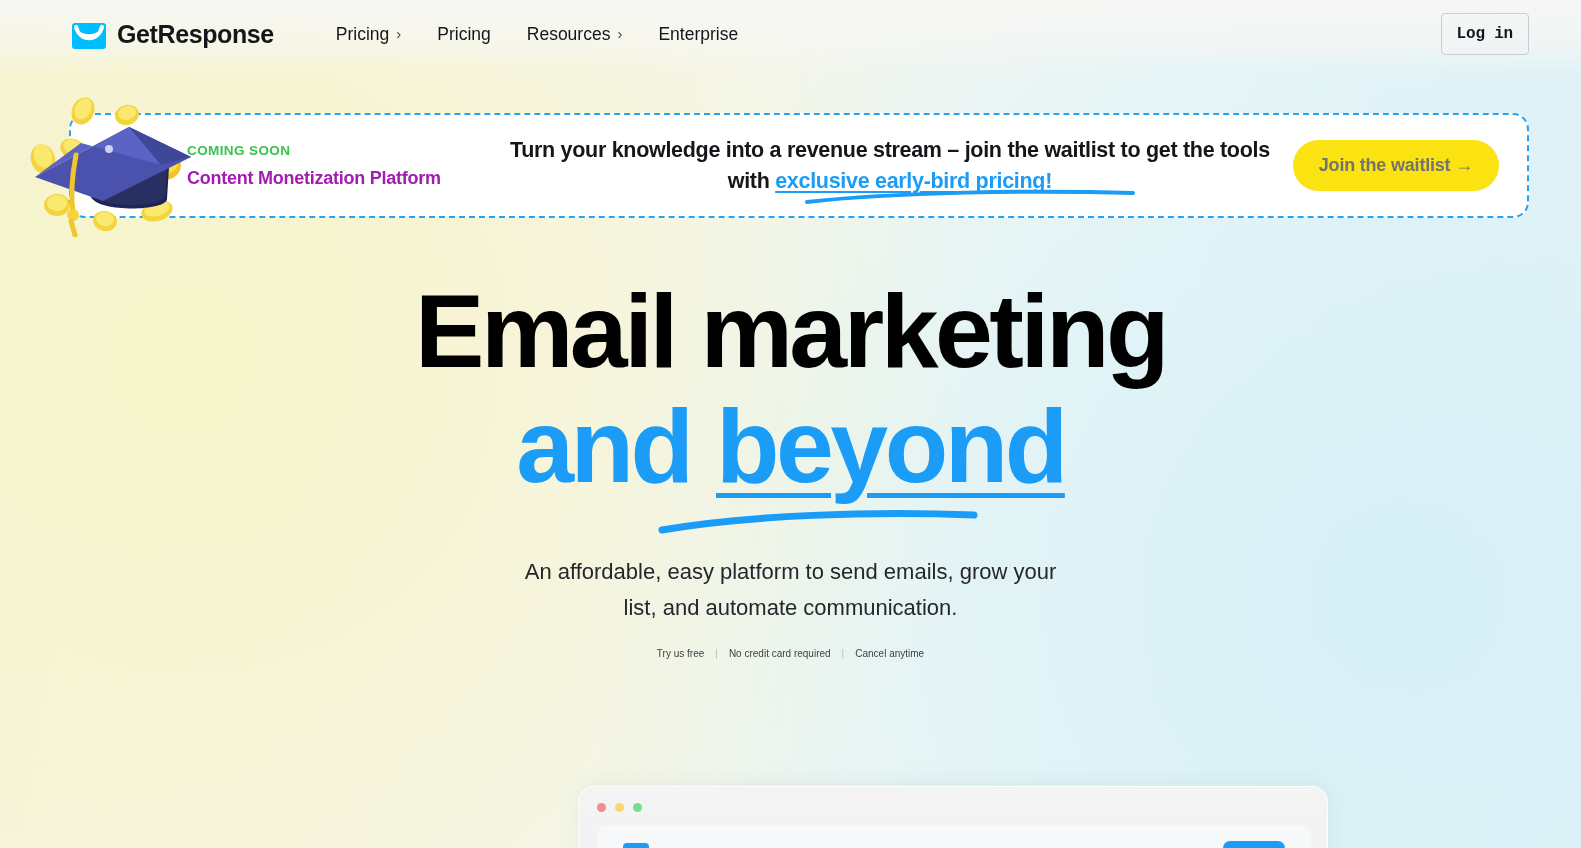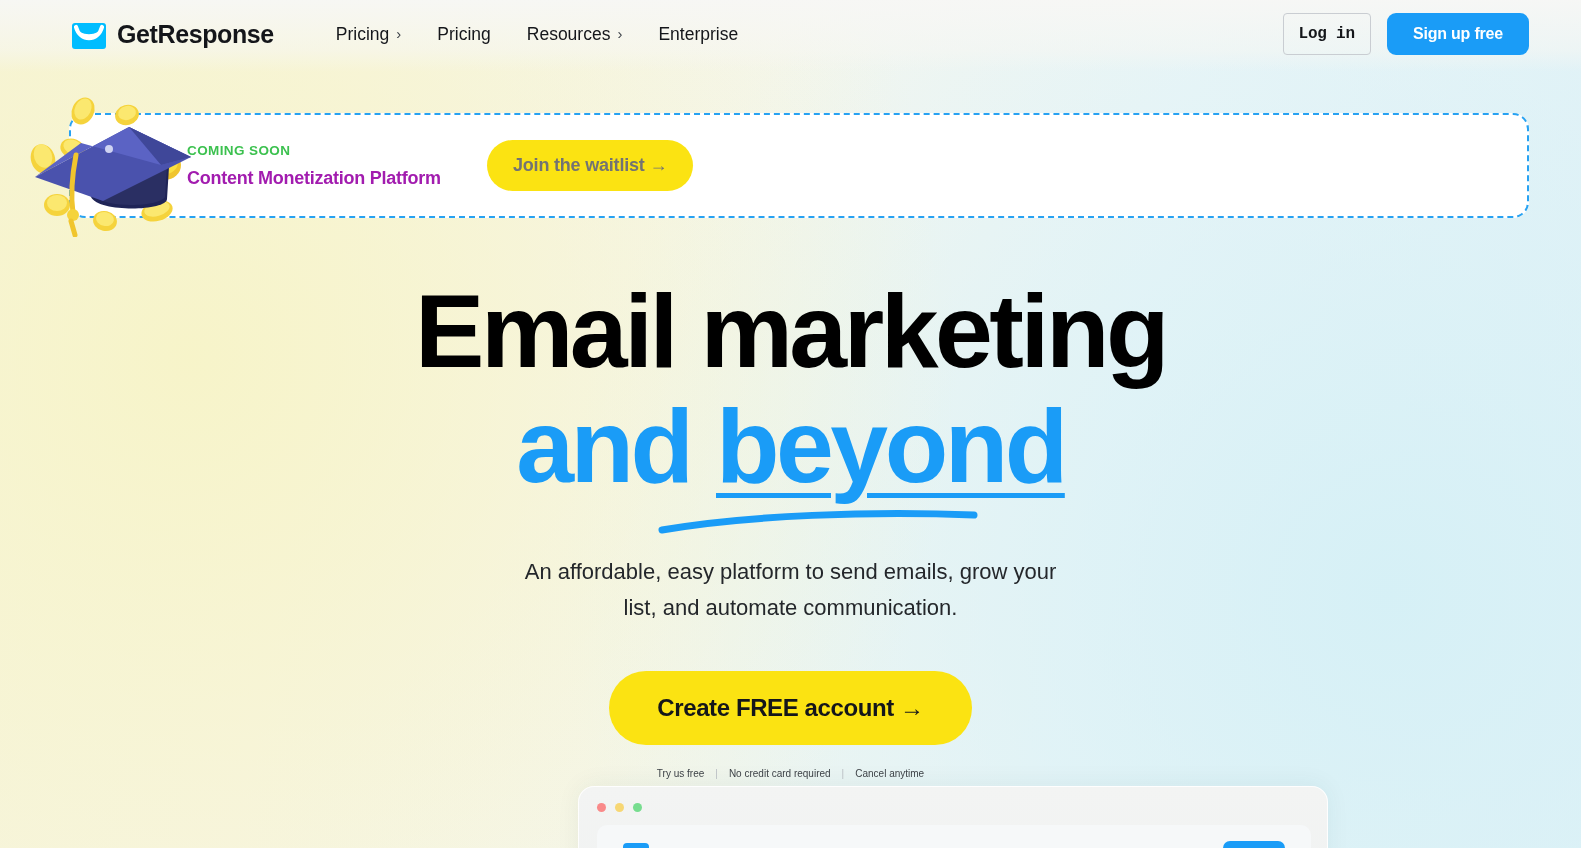--- a/index.html
+++ b/index.html
@@ -174,21 +174,20 @@
         <span>Resources</span>
         <span class="nav-chev">›</span>
       </div>
       <div class="nav-link">
         <span>Enterprise</span>
       </div>
     </div>
 
     <div class="nav-right">
       <button class="btn-login">Log in</button>
-      <button class="btn-signup">Sign up free</button>
     </div>
   </div>
 
   <div class="promo-wrap">
     <div class="promo">
 
       <svg class="promo-art" viewBox="0 0 190 144" aria-hidden="true">
         <g>
           <ellipse cx="22" cy="66" rx="12" ry="15" fill="#f5d33c" transform="rotate(-18 22 66)"></ellipse>
           <ellipse cx="22" cy="63" rx="9" ry="12" fill="#fbe86f" transform="rotate(-18 22 63)"></ellipse>
@@ -216,41 +215,46 @@
         <circle cx="52" cy="122" r="6" fill="#f5d33c"></circle>
         <path d="M50 128 L54 142" stroke="#f0c52e" stroke-width="5" fill="none" stroke-linecap="round"></path>
         <circle cx="88" cy="56" r="4" fill="#cfd3f2"></circle>
       </svg>
 
       <div class="promo-labels">
         <div class="promo-eyebrow">COMING SOON</div>
         <div class="promo-title">Content Monetization Platform</div>
       </div>
 
+      <div class="promo-copy">
+        <span>Turn your knowledge into a revenue stream – join the waitlist to get the tools with </span><a class="promo-link" href="#">exclusive early-bird pricing!</a>
+        <svg class="promo-swoosh" viewBox="0 0 330 16" aria-hidden="true">
+          <path d="M2 13 C 90 3, 230 1, 328 4" stroke="#1a9cf7" stroke-width="4" fill="none" stroke-linecap="round"></path>
+        </svg>
+      </div>
 
       <button class="btn-waitlist">Join the waitlist →</button>
     </div>
   </div>
 
   <div class="hero">
     <h1 class="hero-h1">
       <span>Email marketing</span><br>
       <span class="hero-line2"><span>and </span><span class="ul">beyond</span>
         <svg class="hero-swoosh" viewBox="0 0 320 26" aria-hidden="true">
           <path d="M4 22 C 90 7, 215 3, 316 7" stroke="#1a9cf7" stroke-width="7" fill="none" stroke-linecap="round"></path>
         </svg>
       </span>
     </h1>
 
     <p class="hero-sub">
       <span>An affordable, easy platform to send emails, grow your</span><br>
       <span>list, and automate communication.</span>
     </p>
 
-    <button class="btn-cta">Create FREE account →</button>
 
     <div class="fineprint">
       <span>Try us free</span>
       <span class="sep">|</span>
       <span>No credit card required</span>
       <span class="sep">|</span>
       <span>Cancel anytime</span>
     </div>
   </div>
 

